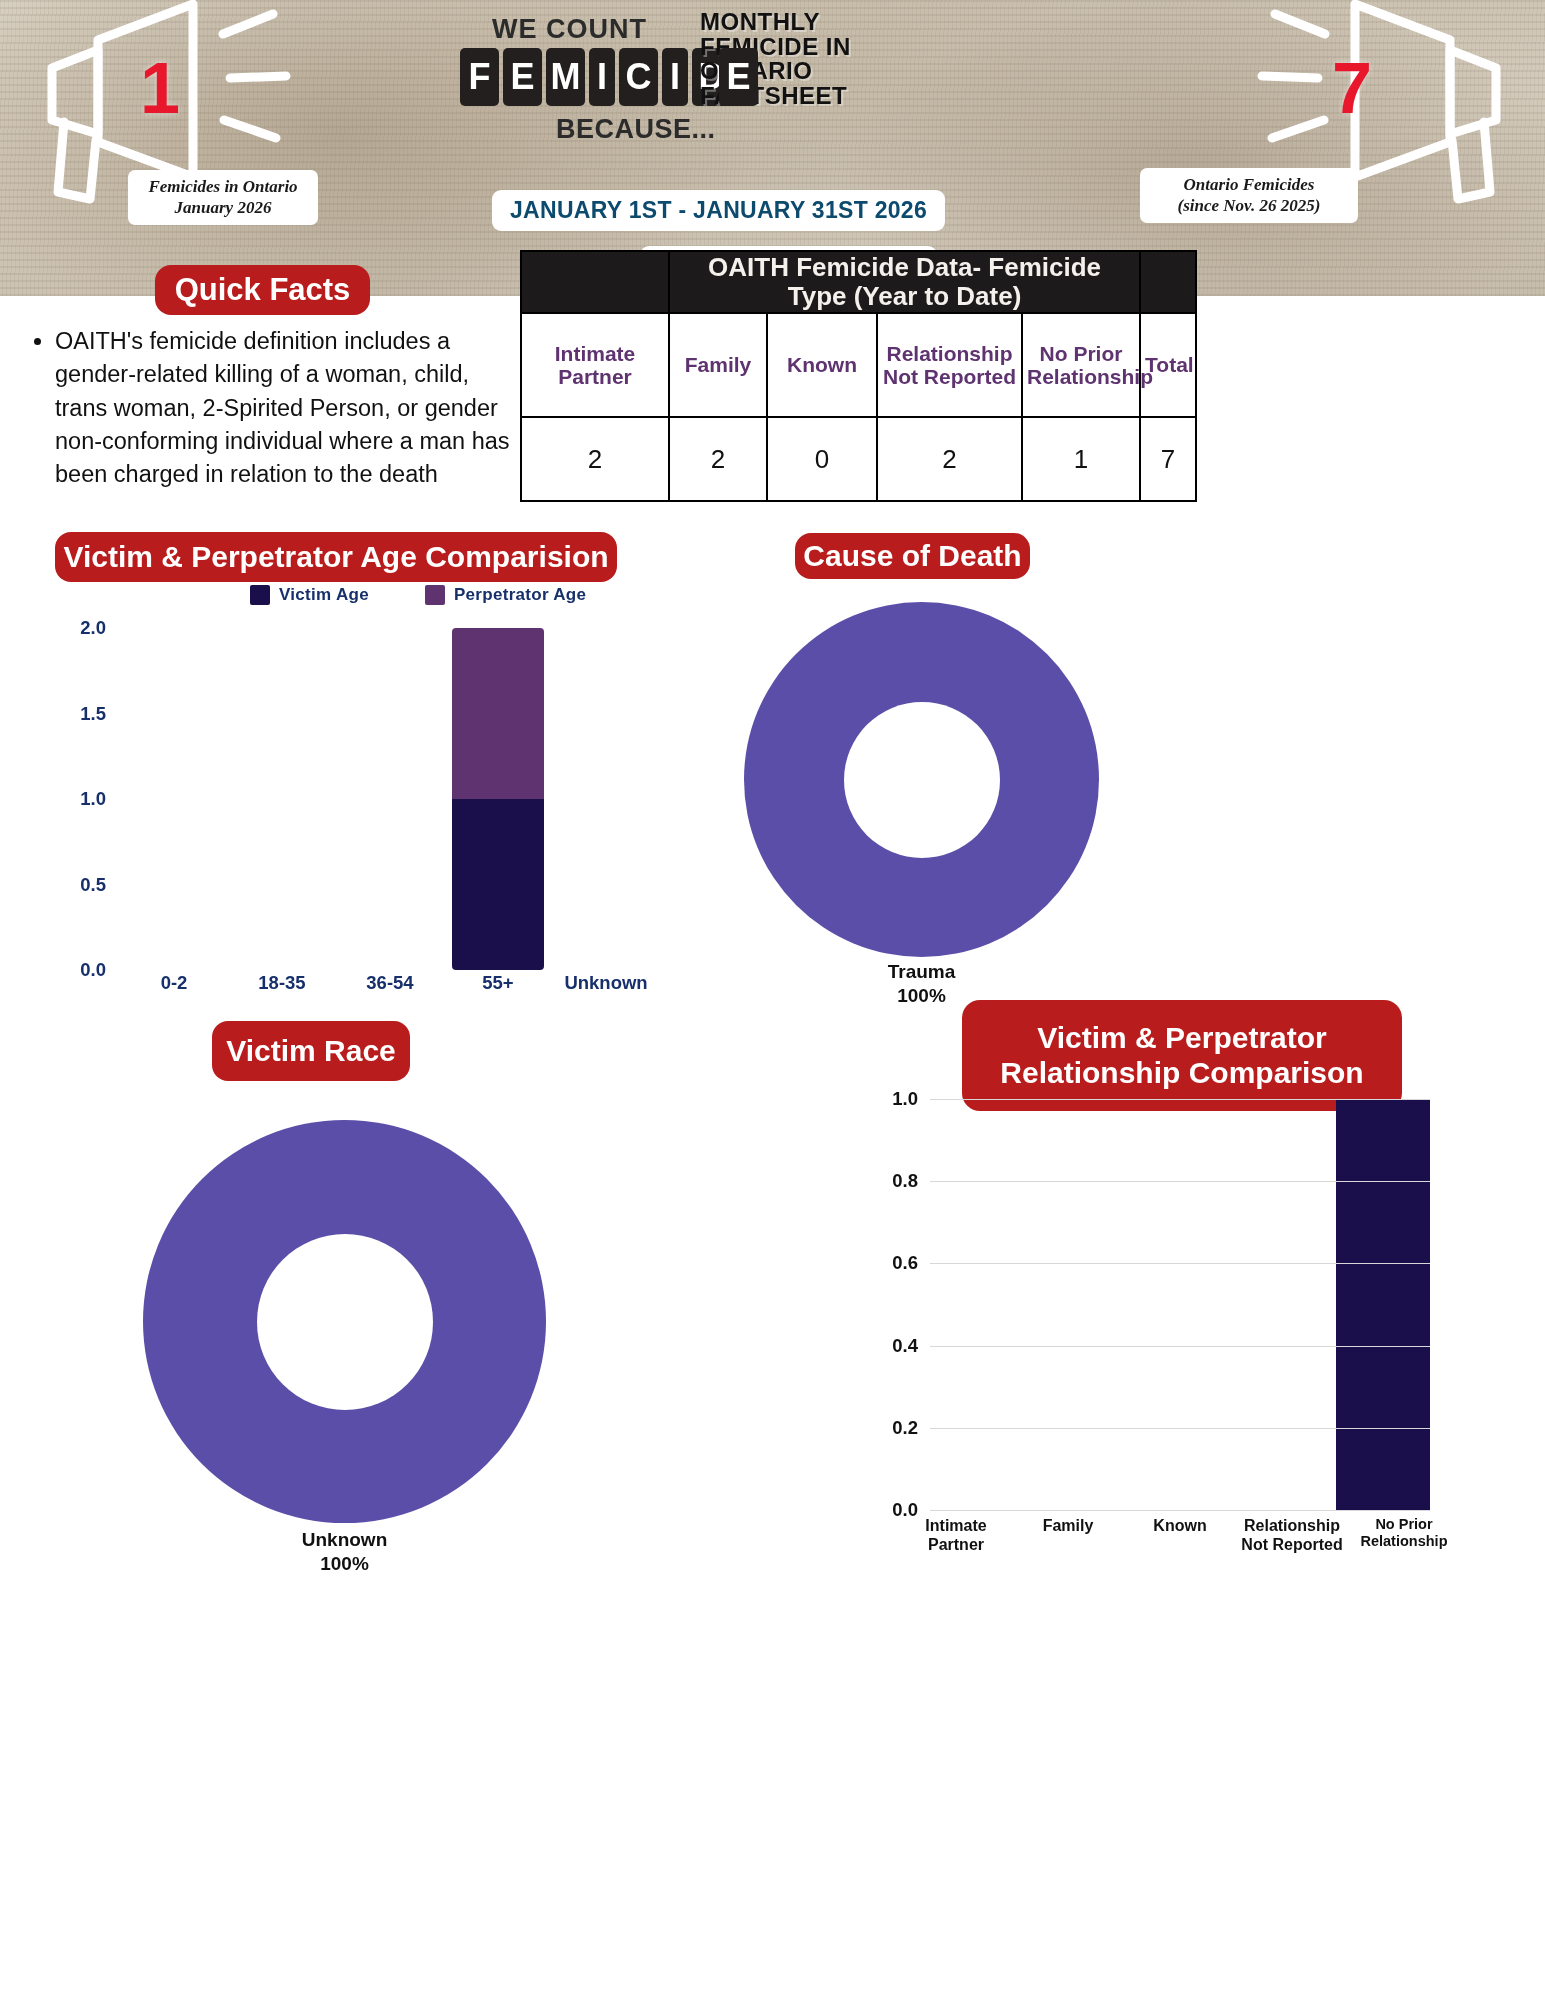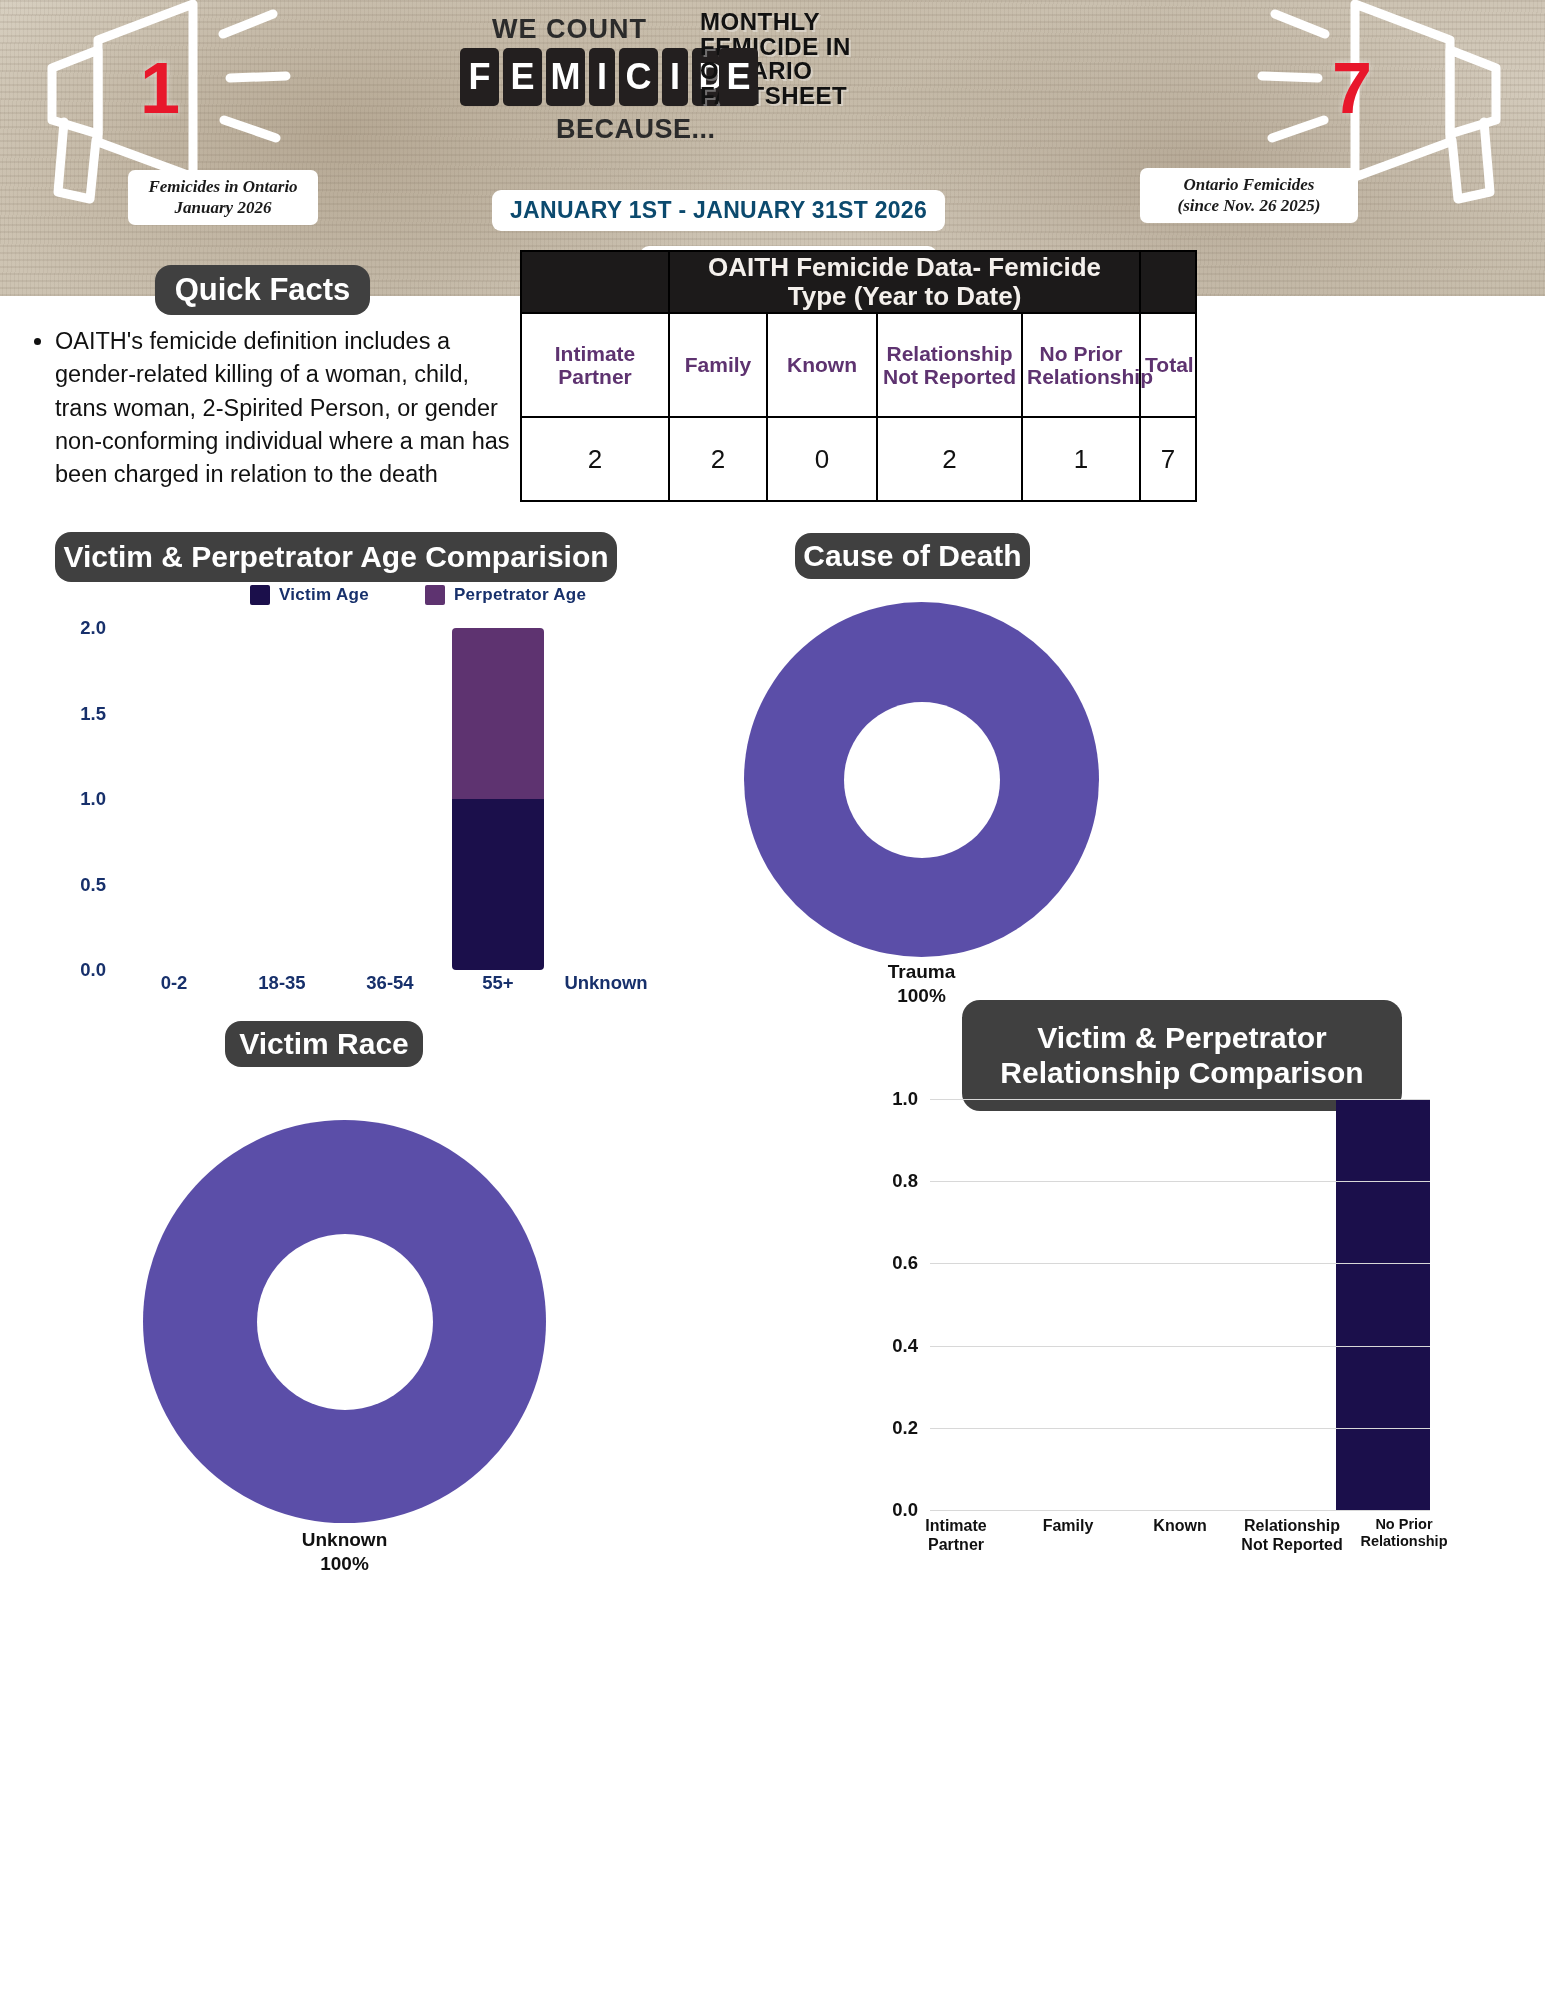--- a/index.html
+++ b/index.html
@@ -63,21 +63,21 @@
   }
   #monthly-title {
     position: absolute; left: 700px; top: 10px;
     font-weight: bold; font-size: 24px; line-height: 1.03;
     color: #111; letter-spacing: .5px;
     text-shadow: 2px 2px 0 rgba(255,255,255,.35);
   }
 
   
   .pill {
-    position: absolute; background: #404040; color: #ffffff;
+    position: absolute; background: #b91c1c; color: #ffffff;
     border-radius: 16px; font-weight: bold;
     display: flex; align-items: center; justify-content: center;
     text-align: center; line-height: 1.16;
   }
 
   
   #quick-facts-pill { left: 155px; top: 265px; width: 215px; height: 50px; font-size: 31px; }
   #qf-list { position: absolute; left: 20px; top: 325px; width: 500px; }
   #qf-list li {
     list-style: disc; margin-left: 35px;
@@ -145,21 +145,21 @@
   }
   .donut-label {
     position: absolute; text-align: center; font-weight: bold;
     font-size: 19px; color: #111; line-height: 1.25; white-space: pre-line;
   }
   #cod-donut { left: 744px; top: 602px; width: 355px; height: 355px; }
   #cod-donut .hole { width: 156px; height: 156px; }
   #cod-label { left: 744px; top: 960px; width: 355px; }
 
   
-  #race-pill { left: 212px; top: 1021px; width: 198px; height: 46px; font-size: 30px; margin-left: 13px; }
+  #race-pill { left: 212px; top: 1021px; width: 198px; height: 60px; font-size: 30px; }
   #race-donut { left: 143px; top: 1120px; width: 403px; height: 403px; }
   #race-donut .hole { width: 176px; height: 176px; }
   #race-label { left: 143px; top: 1528px; width: 403px; }
 
   
   #rel-pill {
     left: 962px; top: 1000px; width: 440px; height: 111px;
     font-size: 30px; flex-direction: column; border-radius: 18px;
   }
   #rel-plot {

